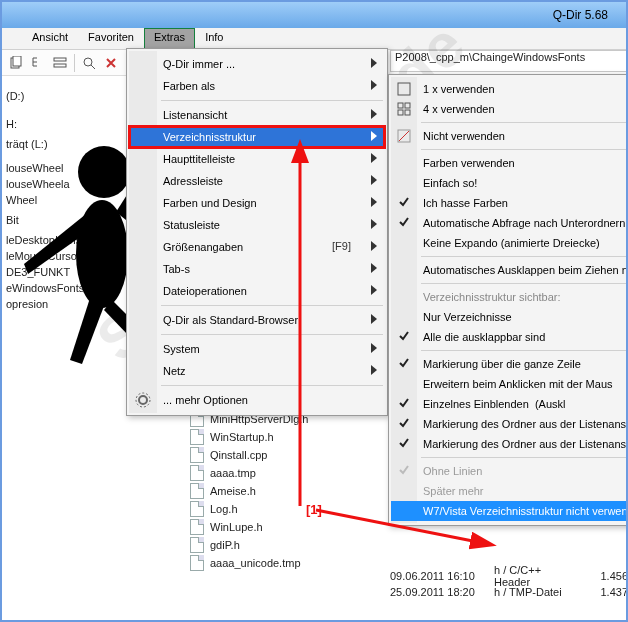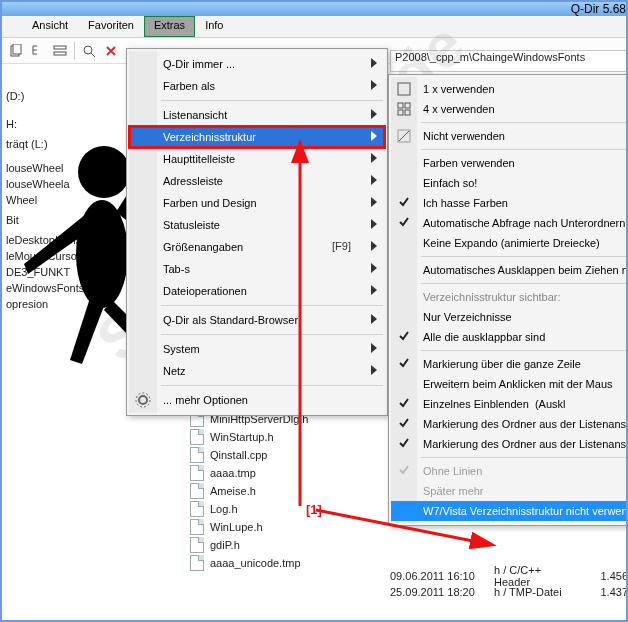--- a/index.html
+++ b/index.html
@@ -1,17 +1,17 @@
 <!DOCTYPE html>
 <html><head>
 <meta charset="utf-8">
 <style>
 * { box-sizing: border-box; margin: 0; padding: 0; font-family: "Segoe UI", Tahoma, sans-serif; font-size: 11px; }
 body { width: 628px; height: 622px; background: #fff; position: relative; overflow: hidden; border: 2px solid #6b9be0; }
-.titlebar { height: 14px; background: linear-gradient(#9fcdf8,#6aa9e9); display: flex; align-items: center; justify-content: flex-end; padding-right: 0; color: #000; }
+.titlebar { height: 26px; background: linear-gradient(#9fcdf8,#6aa9e9); display: flex; align-items: center; justify-content: flex-end; padding-right: 18px; color: #000; }
 .titlebar .title { font-size: 12px; }
 .menubar { height: 22px; background: #f3f3f3; border-bottom: 1px solid #d0d0d0; display: flex; align-items: stretch; padding-left: 20px; }
 .menubar .item { padding: 3px 10px; cursor: default; }
 .menubar .item.open { background: #a3a3a3; border: 1px solid #15803d; padding: 2px 9px; }
 .toolbar { height: 26px; background: #fcfcfc; border-bottom: 1px solid #ddd; display: flex; align-items: center; padding: 0 4px; gap: 2px; }
 .toolbtn { width: 20px; height: 20px; border: 1px solid transparent; display: flex; align-items: center; justify-content: center; color: #444; }
 .addressbar { position: absolute; left: 388px; top: 48px; height: 22px; display: flex; align-items: flex-start; background: #fff; border: 1px solid #c8c8c8; padding: 0 4px; font-size: 11px; color: #222; white-space: nowrap; overflow: hidden; width: 238px; }
 .crumbbar { position: absolute; left: 388px; top: 72px; height: 24px; display: flex; align-items: center; gap: 4px; }
 .crumb { display: flex; align-items: center; gap: 4px; padding: 2px 6px; border-radius: 2px; }
 .foldericon { width: 14px; height: 11px; background: linear-gradient(#ffe27a,#ebb83e); border-radius: 1px; display: inline-block; }

